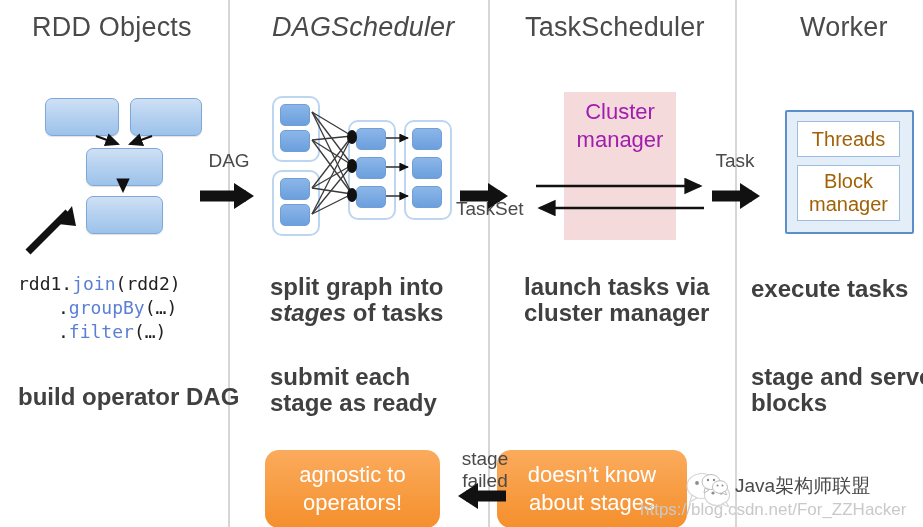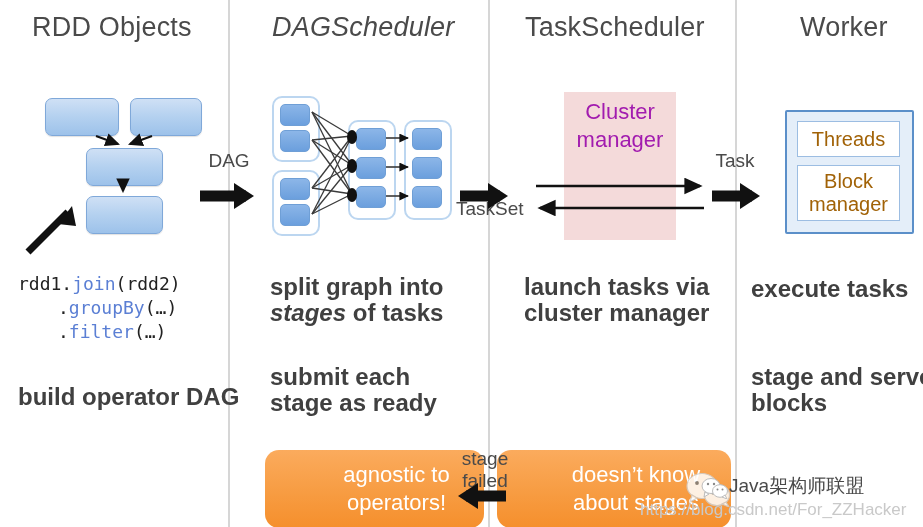--- a/index.html
+++ b/index.html
@@ -37,29 +37,29 @@
   
   .worker-outer{position:absolute;border:2px solid #5b8fc9;background:#e4eef9;border-radius:2px;}
   .worker-inner{position:absolute;border:1px solid #9cbde2;background:#ffffff;
                 display:flex;align-items:center;justify-content:center;text-align:center;
                 font-size:20px;line-height:23px;color:#a16207;}
 
   
   .orange{position:absolute;border-radius:14px;
           background:linear-gradient(to bottom,#fbab5d 0%,#f79c42 55%,#f58f2c 100%);
           color:#ffffff;font-size:22px;line-height:28px;text-align:center;
-          display:flex;align-items:center;justify-content:center;padding-left:44px;}
+          display:flex;align-items:center;justify-content:center;}
 
   
   .arrow-label{position:absolute;font-size:19px;line-height:22px;color:#4a4a4a;text-align:center;white-space:nowrap;}
 
   svg.lay{position:absolute;left:0;top:0;width:923px;height:527px;pointer-events:none;}
 
   
-  .wm-badge{position:absolute;display:flex;align-items:flex-end;}
+  .wm-badge{position:absolute;display:flex;align-items:flex-start;gap:6px;}
   .wm-text{font-size:19px;color:#4a4a4a;white-space:nowrap;}
   .wm-url{position:absolute;font-size:17px;color:#c9c9c9;white-space:nowrap;}
   .wm-chat{position:absolute;opacity:.85;}
 </style>
 </head>
 <body>
 
 <div id="stage">
 
   <div class="divider" style="left:228px;"></div>

